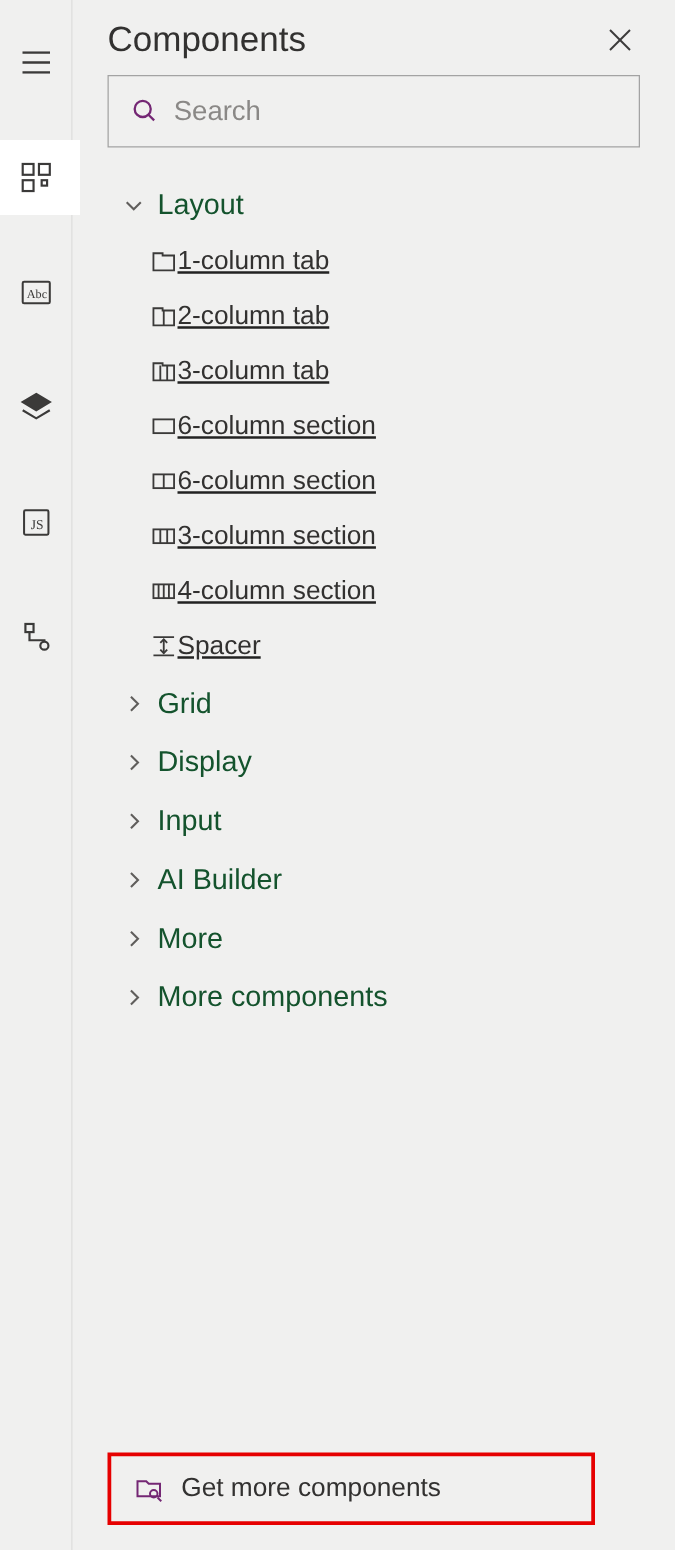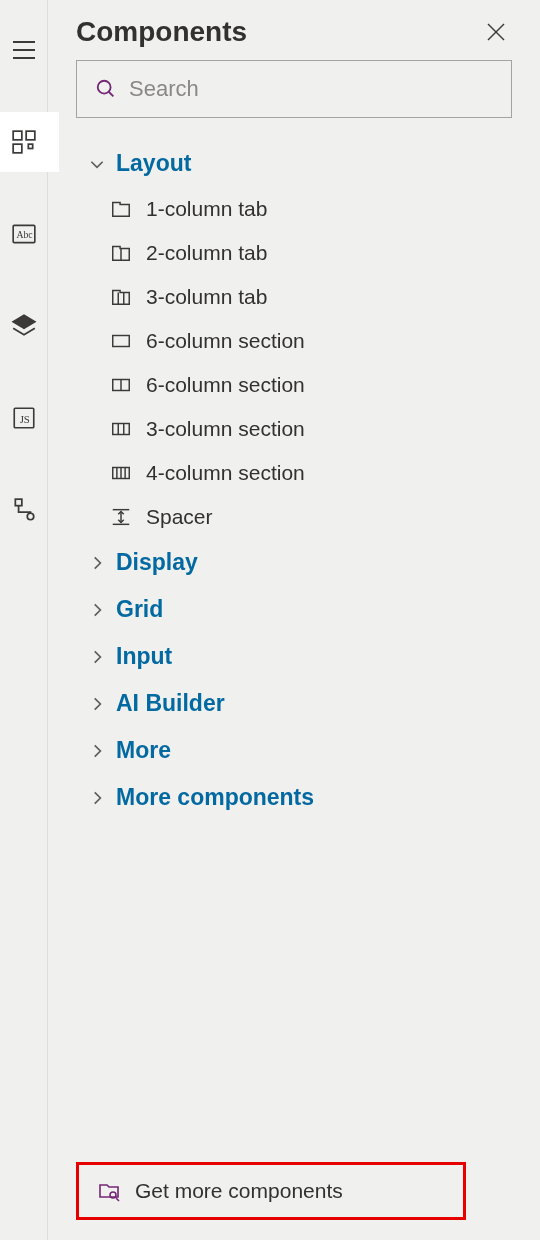--- a/index.html
+++ b/index.html
@@ -7,21 +7,21 @@
       font-family: "Segoe UI", -apple-system, BlinkMacSystemFont, sans-serif;
       background: #f0f0ef;
       width: 540px;
       height: 1240px;
       display: flex;
       overflow: hidden;
       color: #222;
     }
     
     .rail {
-      width: 48px;
+      width: 58px;
       display: flex;
       flex-direction: column;
       align-items: center;
       padding-top: 20px;
       gap: 32px;
       border-right: 1px solid #ddd;
     }
     .rail-item {
       width: 70px;
       height: 60px;
@@ -46,21 +46,21 @@
       position: relative;
     }
     .panel-header {
       display: flex;
       align-items: center;
       justify-content: space-between;
       padding: 16px 28px 0 28px;
     }
     .panel-title {
       font-size: 28px;
-      font-weight: 700;
+      font-weight: 400;
       color: #323130;
     }
     .close-btn {
       width: 32px; height: 32px;
       display: flex; align-items: center; justify-content: center;
       cursor: pointer;
       color: #3b3a39;
     }
 
     
@@ -102,29 +102,30 @@
       cursor: pointer;
       gap: 10px;
     }
     .cat .chev {
       width: 18px; height: 18px;
       color: #605e5c;
       flex-shrink: 0;
     }
     .cat-label {
       font-size: 23px;
-      font-weight: 700;
-      color: #0369a1;
+      font-weight: 400;
+      color: #14532d;
     }
     .leaf {
       display: flex;
       align-items: center;
       padding: 10px 0 10px 62px;
       cursor: pointer;
-      gap: 14px;
+      gap: 0;
+      text-decoration: underline;
     }
     .leaf-icon {
       width: 22px; height: 22px;
       color: #3b3a39;
       flex-shrink: 0;
     }
     .leaf-label {
       font-size: 21px;
       color: #323130;
     }
@@ -294,28 +295,28 @@
         <polyline points="9,9 12,6 15,9"></polyline>
         <polyline points="9,15 12,18 15,15"></polyline>
       </svg>
       <span class="leaf-label">Spacer</span>
     </div>
 
     <div class="cat">
       <svg class="chev" viewBox="0 0 16 16" fill="none" stroke="currentColor" stroke-width="1.5">
         <polyline points="6,3 11,8 6,13"></polyline>
       </svg>
+      <span class="cat-label">Grid</span>
+    </div>
+
+    <div class="cat">
+      <svg class="chev" viewBox="0 0 16 16" fill="none" stroke="currentColor" stroke-width="1.5">
+        <polyline points="6,3 11,8 6,13"></polyline>
+      </svg>
       <span class="cat-label">Display</span>
-    </div>
-
-    <div class="cat">
-      <svg class="chev" viewBox="0 0 16 16" fill="none" stroke="currentColor" stroke-width="1.5">
-        <polyline points="6,3 11,8 6,13"></polyline>
-      </svg>
-      <span class="cat-label">Grid</span>
     </div>
 
     <div class="cat">
       <svg class="chev" viewBox="0 0 16 16" fill="none" stroke="currentColor" stroke-width="1.5">
         <polyline points="6,3 11,8 6,13"></polyline>
       </svg>
       <span class="cat-label">Input</span>
     </div>
 
     <div class="cat">

